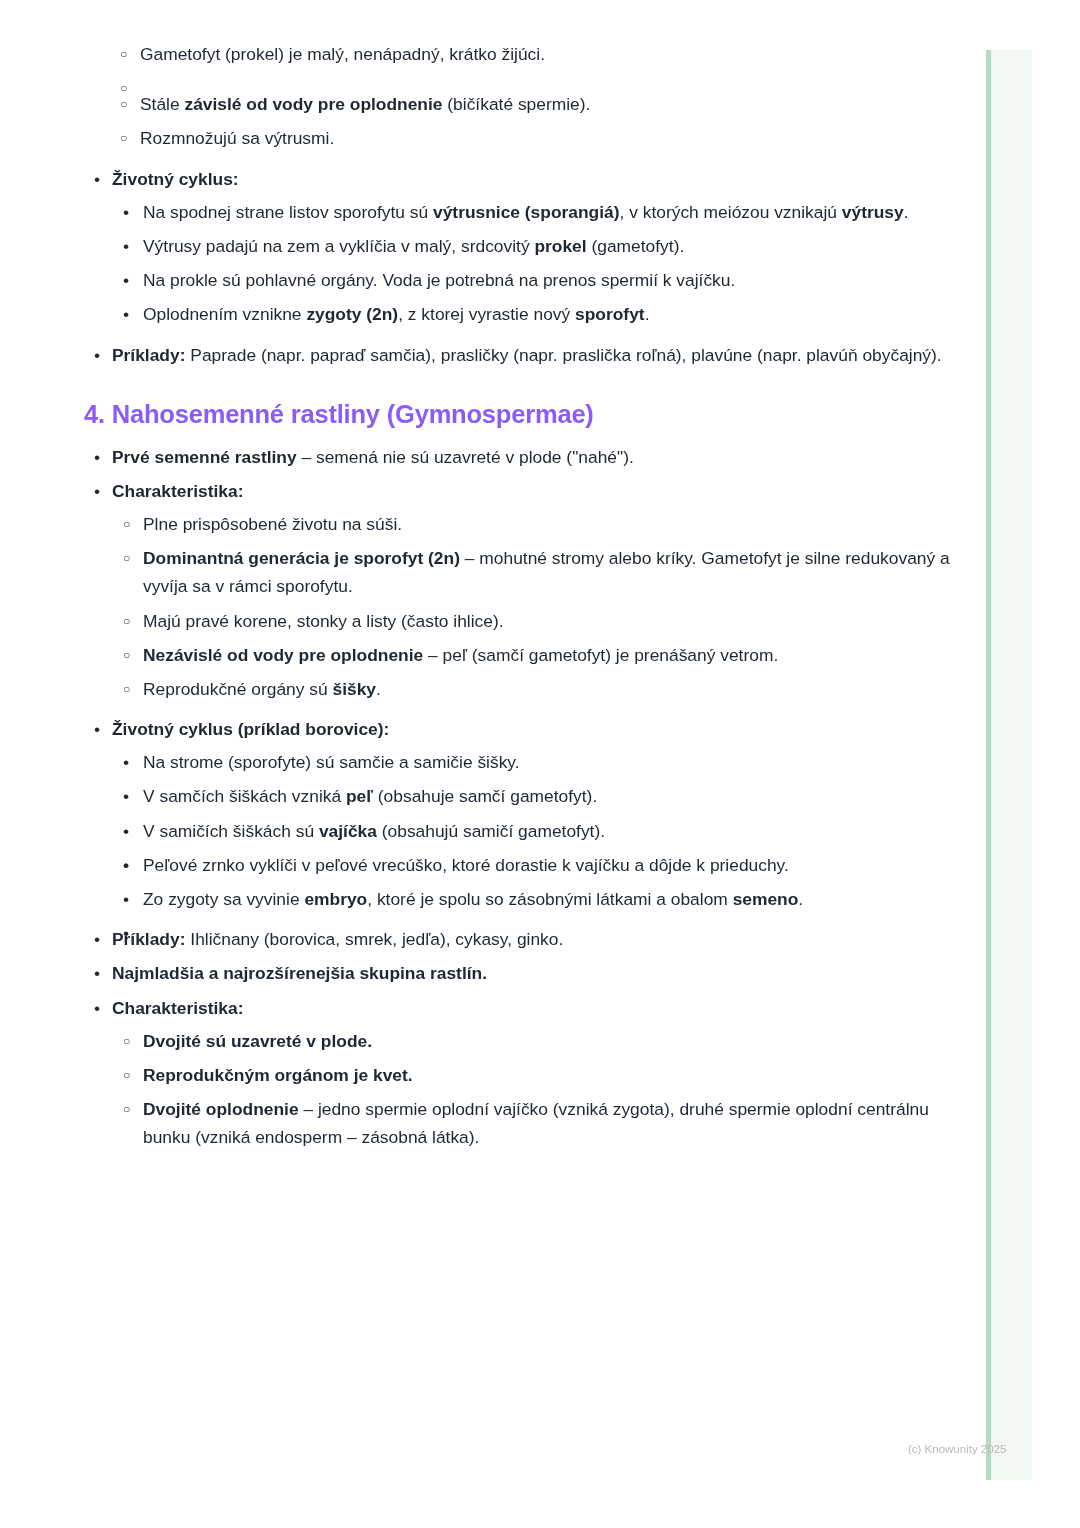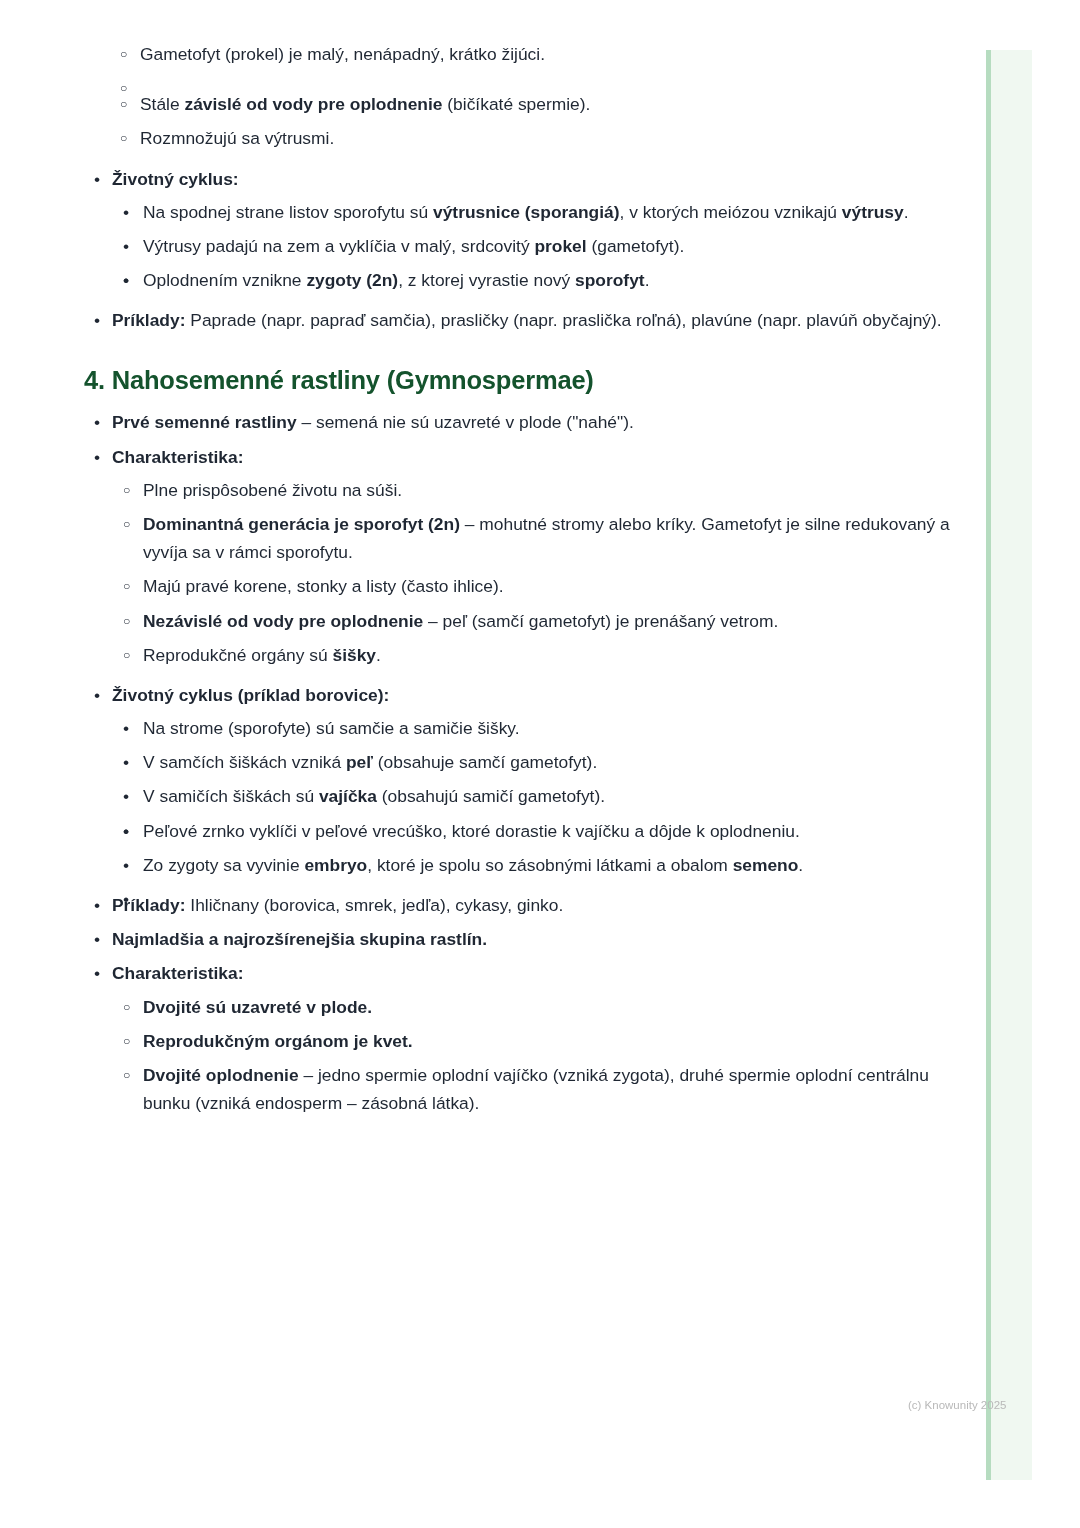--- a/index.html
+++ b/index.html
@@ -32,21 +32,21 @@
   #page {
     position: absolute;
     left: 0;
     top: 0;
     width: 960px;
     padding: 40px 0 0 0;
     box-sizing: border-box;
   }
 
   h2.section-heading {
-    color: #14532d;
+    color: #8b5cf6;
     font-size: 25.5px;
     font-weight: bold;
     letter-spacing: -0.2px;
     margin: 30px 0 12px 84px;
     line-height: 1.25;
   }
 
   ul.lvl1 {
     list-style: none;
     margin: 0;
@@ -100,21 +100,21 @@
   ul.lvl1.hollow > li.item > .marker {
     font-size: 12px;
     line-height: 2.35;
   }
 
   .b { font-weight: bold; }
 
   #watermark {
     position: absolute;
     left: 908px;
-    top: 1399px;
+    top: 1443px;
     font-size: 11.5px;
     color: #b9b9b9;
     white-space: nowrap;
     font-family: "Liberation Sans", "DejaVu Sans", sans-serif;
   }
 </style>
 </head>
 <body>
 
 <div id="side-panel"></div>
@@ -150,20 +150,21 @@
         <li class="item">
           <span class="marker">•</span>
           <span>Na spodnej strane listov sporofytu sú </span><span class="b">výtrusnice (sporangiá)</span><span>, v ktorých meiózou vznikajú </span><span class="b">výtrusy</span><span>.</span>
         </li>
         <li class="item">
           <span class="marker">•</span>
           <span>Výtrusy padajú na zem a vyklíčia v malý, srdcovitý </span><span class="b">prokel</span><span> (gametofyt).</span>
         </li>
         <li class="item">
           <span class="marker">•</span>
+          <span>Na prokle sú pohlavné orgány. Voda je potrebná na prenos spermií k vajíčku.</span>
         </li>
         <li class="item">
           <span class="marker">•</span>
           <span>Oplodnením vznikne </span><span class="b">zygoty (2n)</span><span>, z ktorej vyrastie nový </span><span class="b">sporofyt</span><span>.</span>
         </li>
       </ul>
     </li>
 
     <li class="item" style="margin-top:12px;">
       <span class="marker">•</span>
@@ -223,21 +224,21 @@
         </li>
         <li class="item">
           <span class="marker">•</span>
           <span>V samičích šiškách sú </span><span class="b">vajíčka</span><span> (obsahujú samičí gametofyt).</span>
         </li>
         <li class="item">
           <span class="marker">•</span>
         </li>
         <li class="item">
           <span class="marker">•</span>
-          <span>Peľové zrnko vyklíči v peľové vrecúško, ktoré dorastie k vajíčku a dôjde k oplodneniu.</span>
+          <span>Peľové zrnko vyklíči v peľové vrecúško, ktoré dorastie k vajíčku a dôjde k prieduchy.</span>
         </li>
         <li class="item">
           <span class="marker">•</span>
           <span>Zo zygoty sa vyvinie </span><span class="b">embryo</span><span>, ktoré je spolu so zásobnými látkami a obalom </span><span class="b">semeno</span><span>.</span>
         </li>
         <li class="item">
           <span class="marker">•</span>
         </li>
       </ul>
     </li>

